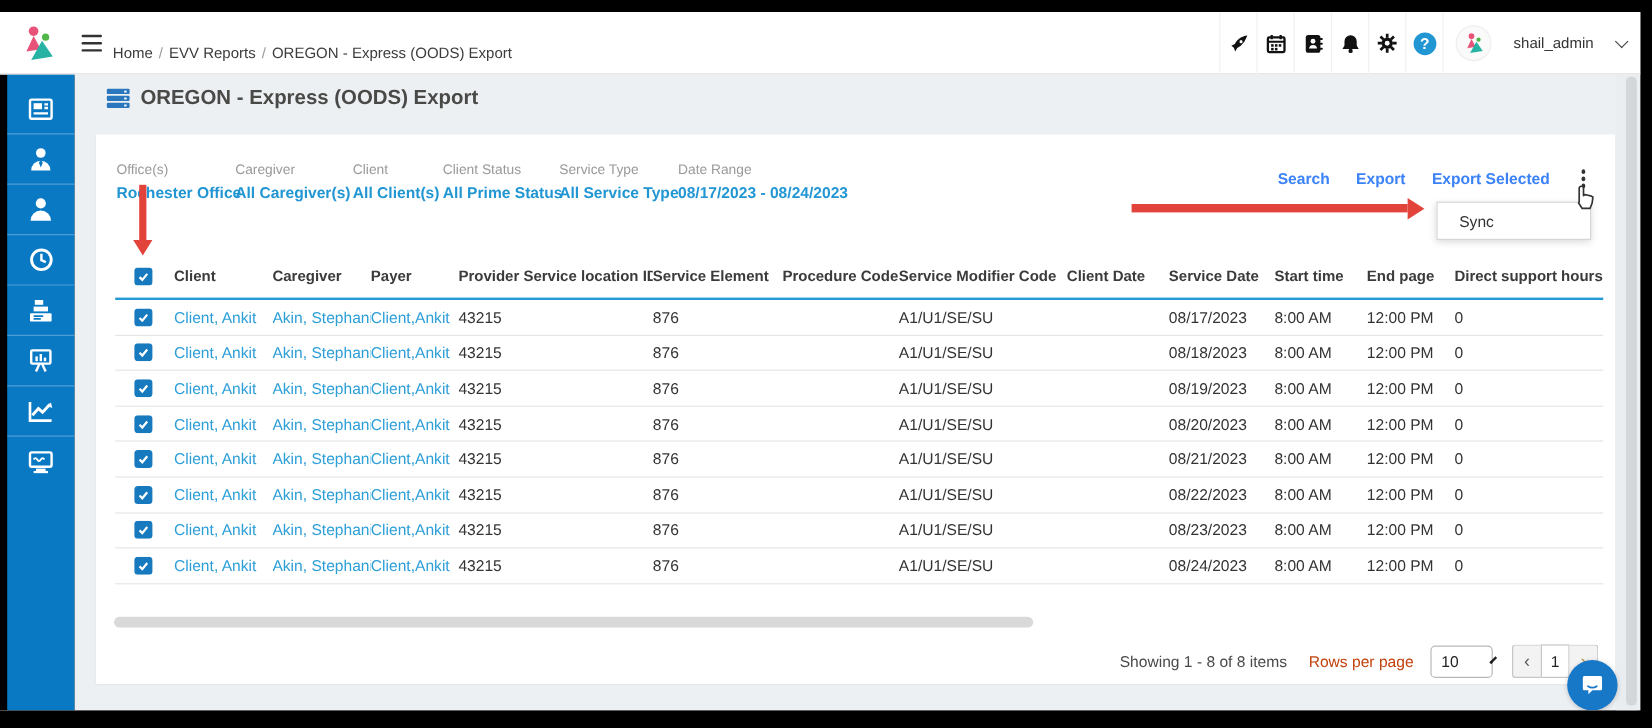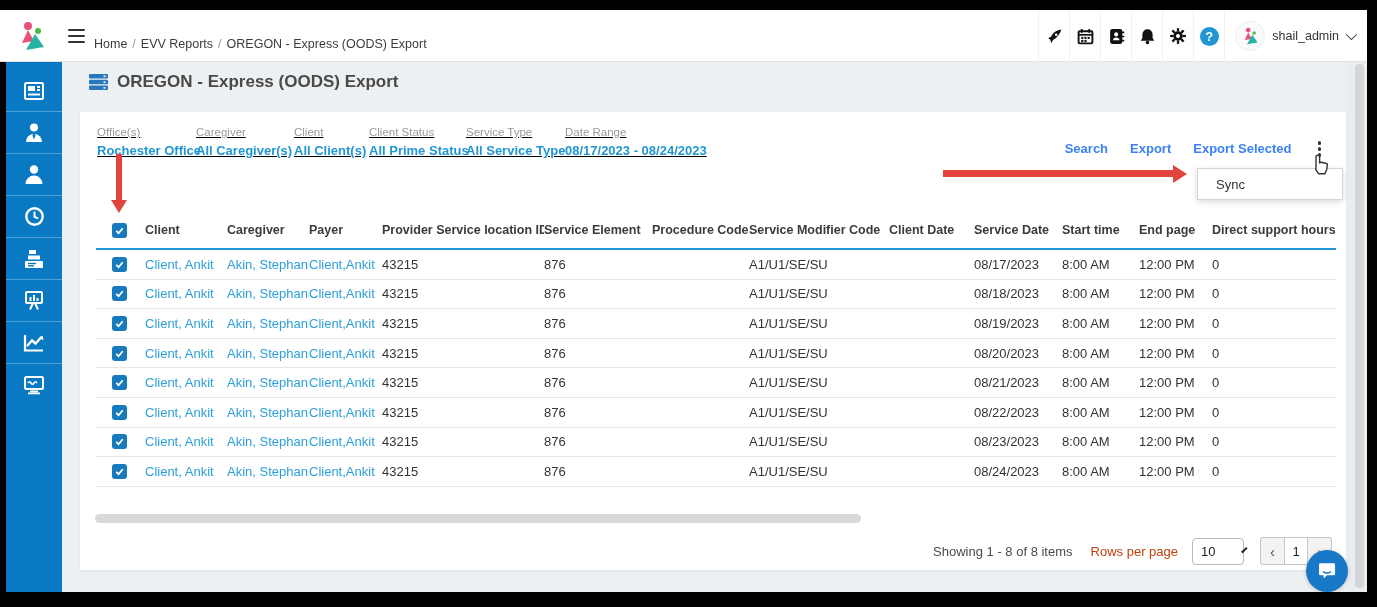--- a/index.html
+++ b/index.html
@@ -14,48 +14,48 @@
   .hamburger div { height:2px; background:#333; border-radius:1px; }
   .breadcrumb { position:absolute; left:94px; top:0; height:68px; display:flex; align-items:center; font-size:12.5px; color:#3c3c3c; gap:5px; }
   .breadcrumb .sep { color:#9a9a9a; }
   .search-wrap { position:absolute; left:643px; top:14px; width:160px; height:25px; border:1px solid #c9c9c9; border-radius:4px; background:#fff; display:flex; align-items:center; }
   .search-wrap input { border:none; outline:none; flex:1; font-size:12.5px; padding:0 8px; color:#333; font-family:"Liberation Sans",sans-serif; background:transparent; }
   .search-wrap input::placeholder { color:#8f8f8f; }
   .search-wrap .mag { margin-right:7px; display:flex; }
   .top-icons { position:absolute; right:7px; top:0; height:52px; display:flex; align-items:stretch; }
   .icon-cell { width:31px; display:flex; align-items:center; justify-content:center; border-left:1px solid #f1f1f1; cursor:pointer; }
   .help-dot { width:19px; height:19px; border-radius:50%; background:#2196d3; color:#fff; font-size:13px; font-weight:bold; display:flex; align-items:center; justify-content:center; }
-  .user-cell { display:flex; align-items:center; gap:7px; padding:0 6px 0 10px; border-left:1px solid #f1f1f1; cursor:pointer; }
+  .user-cell { display:flex; align-items:center; gap:18px; padding:0 6px 0 10px; border-left:1px solid #f1f1f1; cursor:pointer; }
   .avatar { width:30px; height:30px; border-radius:50%; background:#fafafa; border:1px solid #eee; display:flex; align-items:center; justify-content:center; }
   .username { font-size:12.5px; color:#333; }
   .chev-down { width:8px; height:8px; border-right:1.6px solid #444; border-bottom:1.6px solid #444; transform:rotate(45deg) translateY(-2px); }
 
   
   .sidebar { position:absolute; left:0; top:52px; bottom:0; width:62px; background:#000; z-index:4; }
   .sidebar-blue { position:absolute; left:6px; top:0; bottom:0; right:0; background:#0a79c4; padding-top:8px; }
   .side-item { height:42px; display:flex; align-items:center; justify-content:center; border-bottom:1px solid rgba(255,255,255,0.28); cursor:pointer; }
   .side-item:last-child { border-bottom:none; }
 
   
   .page-head { position:absolute; left:88px; top:62px; display:flex; align-items:center; gap:8px; }
   .page-title { font-size:17px; font-weight:bold; color:#494947; }
 
   
   .card { position:absolute; left:80px; top:102px; width:1266px; height:458px; background:#fff; box-shadow:0 1px 2px rgba(0,0,0,0.06); }
 
-  .filter-block { position:absolute; top:14px;text-decoration:underline; }
+  .filter-block { position:absolute; top:24px; }
   .filter-label { font-size:11.5px; color:#9a9a9a; margin-bottom:5px; }
   .filter-value { font-size:13px; font-weight:bold; color:#2196d3; cursor:pointer; }
 
   .actions { position:absolute; top:27px; right:21px; display:flex; align-items:center; gap:22px; }
   .action-link { font-size:13px; font-weight:bold; color:#3b82f6; cursor:pointer; }
   .kebab { display:flex; flex-direction:column; gap:2.5px; padding:2px 4px; cursor:pointer; }
   .kebab i { width:3.5px; height:3.5px; background:#333; border-radius:50%; }
 
-  .sync-pop { position:absolute; left:1117px; top:56px; width:146px; height:32px; background:#fff; border:1px solid #d6d6d6; box-shadow:0 2px 6px rgba(0,0,0,0.15); display:flex; align-items:center; padding-left:18px; font-size:13px; color:#333; cursor:pointer; z-index:3; }
+  .sync-pop { position:absolute; left:1117px; top:56px; width:129px; height:32px; background:#fff; border:1px solid #d6d6d6; box-shadow:0 2px 6px rgba(0,0,0,0.15); display:flex; align-items:center; padding-left:18px; font-size:13px; color:#333; cursor:pointer; z-index:3; }
   .cursor-hand { position:absolute; left:1228px; top:40px; z-index:6; }
 
   .arrow-v { position:absolute; left:36px; top:42px; width:6px; height:46px; background:#e2443c; }
   .arrow-v::after { content:""; position:absolute; left:-5.5px; top:46px; border-left:8.5px solid transparent; border-right:8.5px solid transparent; border-top:13px solid #e2443c; }
   .arrow-h { position:absolute; left:863px; top:58px; width:230px; height:7px; background:#e2443c; }
   .arrow-h::after { content:""; position:absolute; left:230px; top:-5.5px; border-top:9px solid transparent; border-bottom:9px solid transparent; border-left:14px solid #e2443c; }
 
   
   .table { position:absolute; left:16px; top:100px; width:1240px; }
   .trow { display:grid; grid-template-columns:49px 82px 82px 73px 162px 108px 97px 140px 85px 88px 77px 73px 1fr; align-items:center; }

